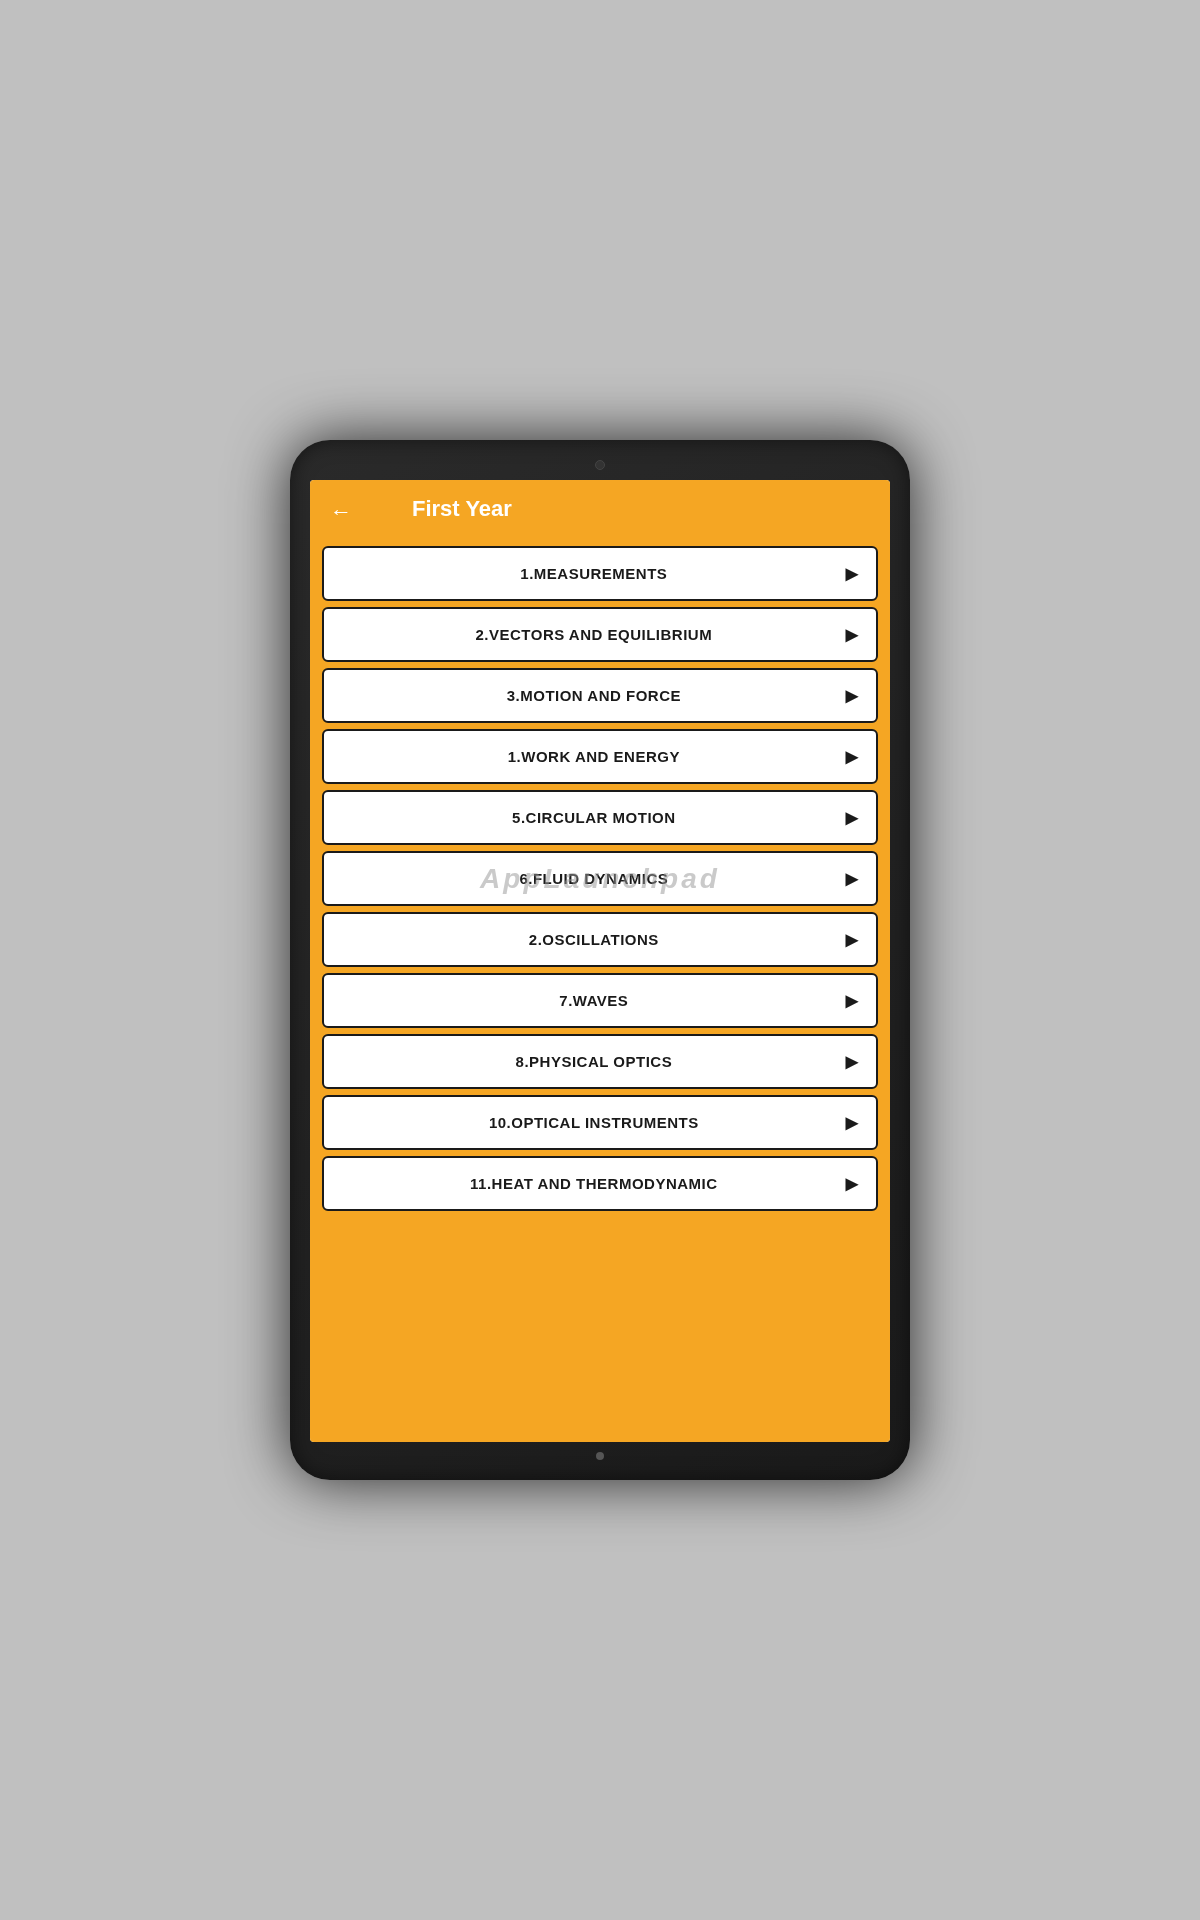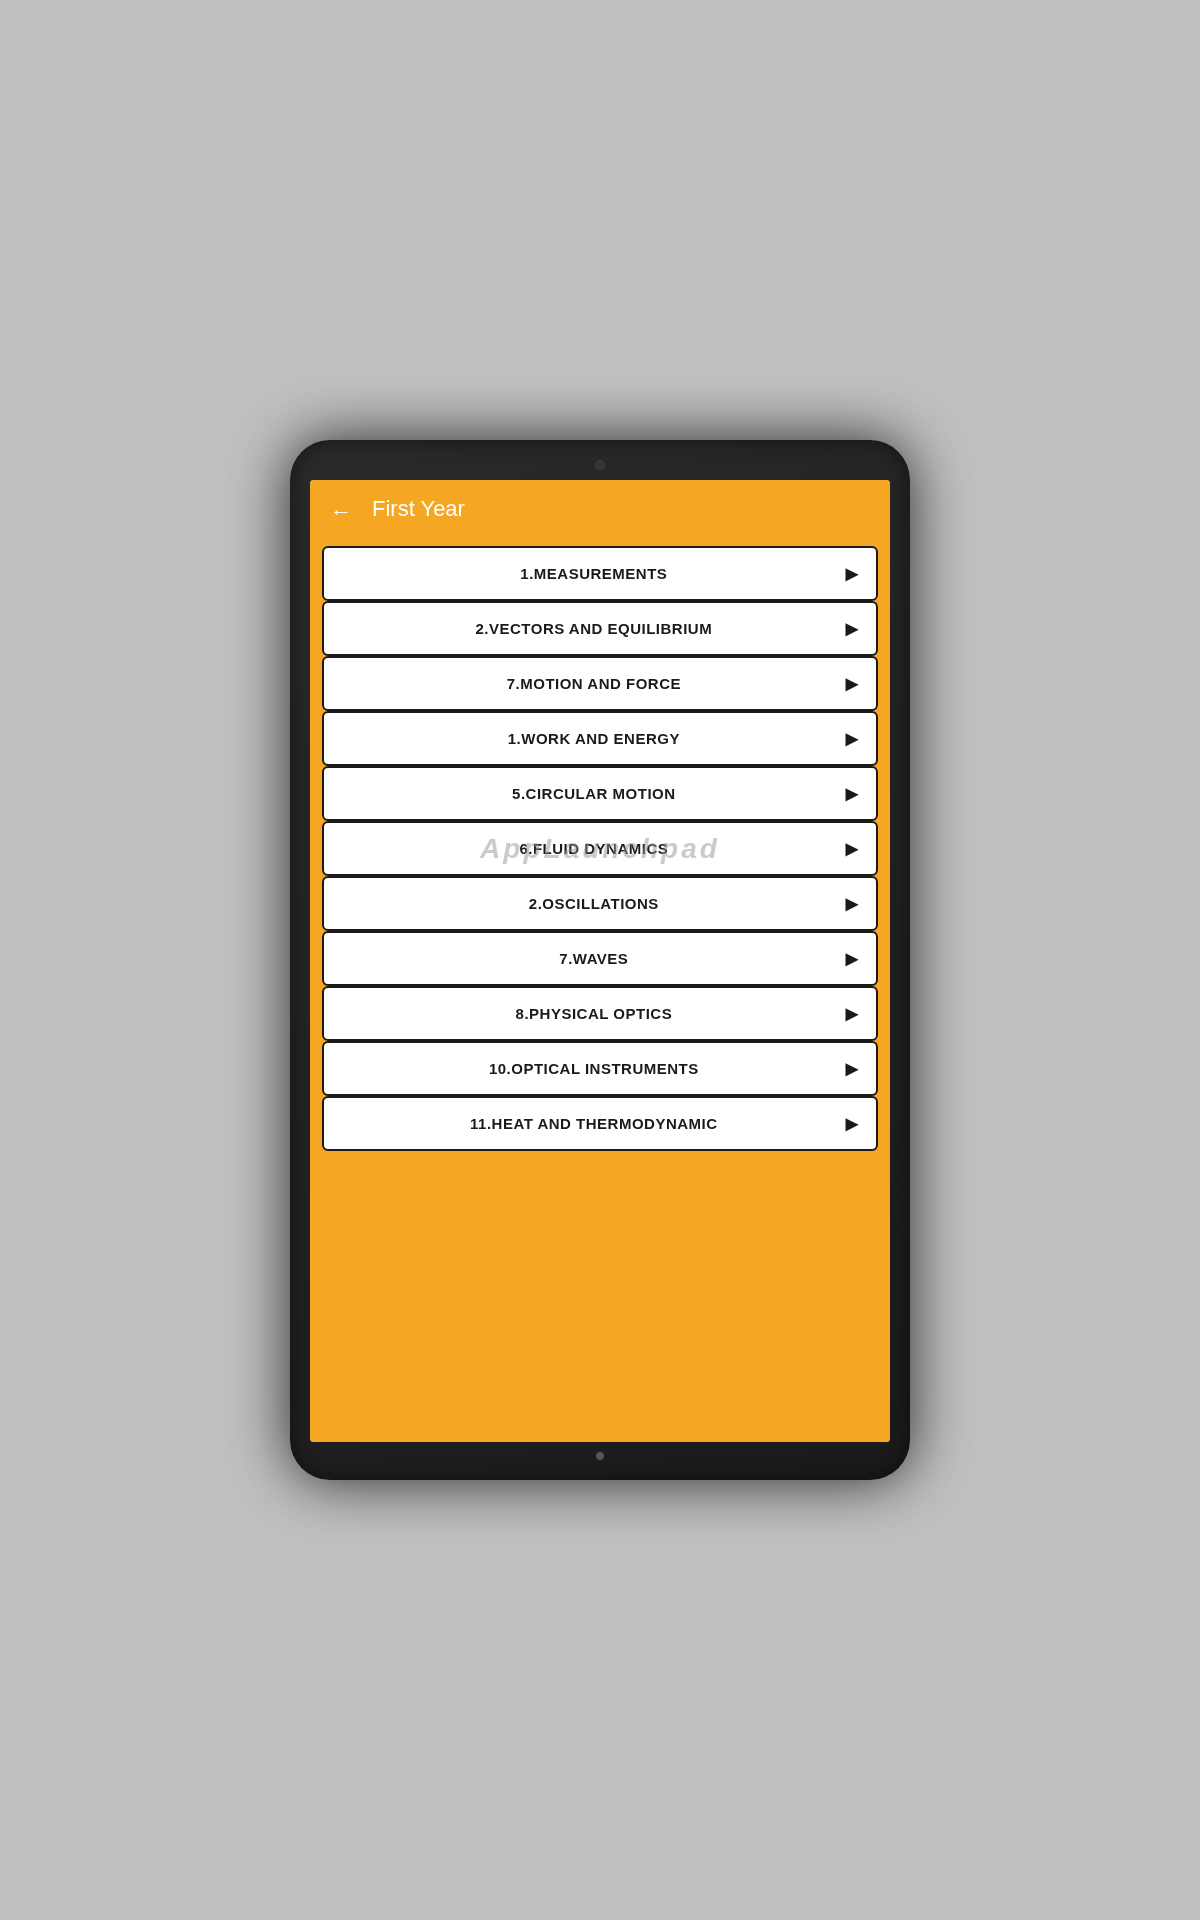--- a/index.html
+++ b/index.html
@@ -61,30 +61,32 @@
     .back-arrow {
       color: white;
       font-size: 22px;
       cursor: pointer;
       font-weight: bold;
     }
 
     .header-title {
       color: white;
       font-size: 22px;
-      font-weight: normal;
+      font-weight: bold;
+      margin-left: 40px;
     }
 
     .content-area {
       background: #F5A623;
       flex: 1;
       padding: 8px 12px 12px 12px;
       overflow-y: auto;
       display: flex;
       flex-direction: column;
+      gap: 6px;
     }
 
     .chapter-item {
       background: white;
       border-radius: 6px;
       padding: 16px 18px;
       display: flex;
       align-items: center;
       justify-content: space-between;
       cursor: pointer;
@@ -145,21 +147,21 @@
 
     <div class="chapter-item">
           <span class="chapter-label">1.MEASUREMENTS</span>
           <span class="chapter-arrow">▶</span>
         </div>
         <div class="chapter-item">
           <span class="chapter-label">2.VECTORS AND EQUILIBRIUM</span>
           <span class="chapter-arrow">▶</span>
         </div>
         <div class="chapter-item">
-          <span class="chapter-label">7.MOTION AND FORCE</span>
+          <span class="chapter-label">3.MOTION AND FORCE</span>
           <span class="chapter-arrow">▶</span>
         </div>
         <div class="chapter-item">
           <span class="chapter-label">1.WORK AND ENERGY</span>
           <span class="chapter-arrow">▶</span>
         </div>
         <div class="chapter-item">
           <span class="chapter-label">5.CIRCULAR MOTION</span>
           <span class="chapter-arrow">▶</span>
         </div>

